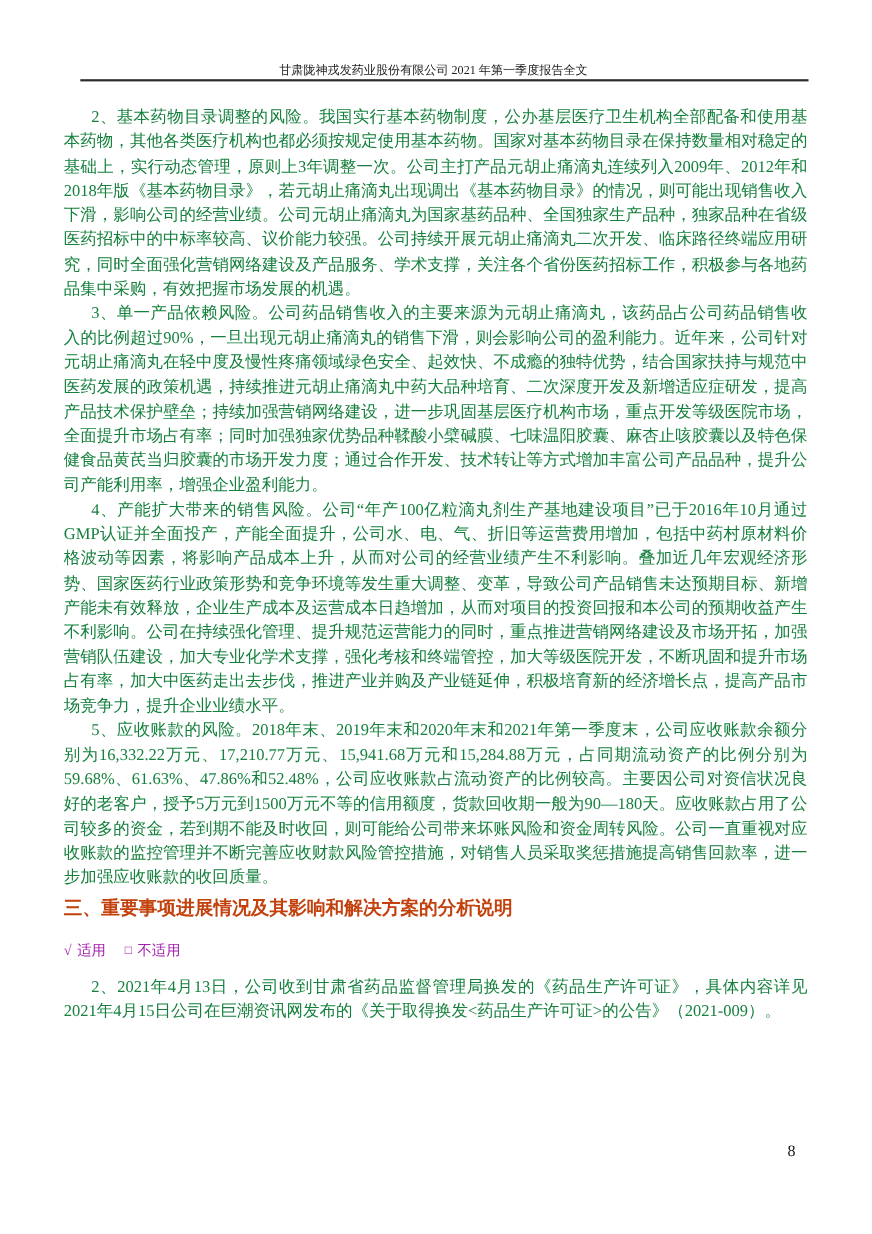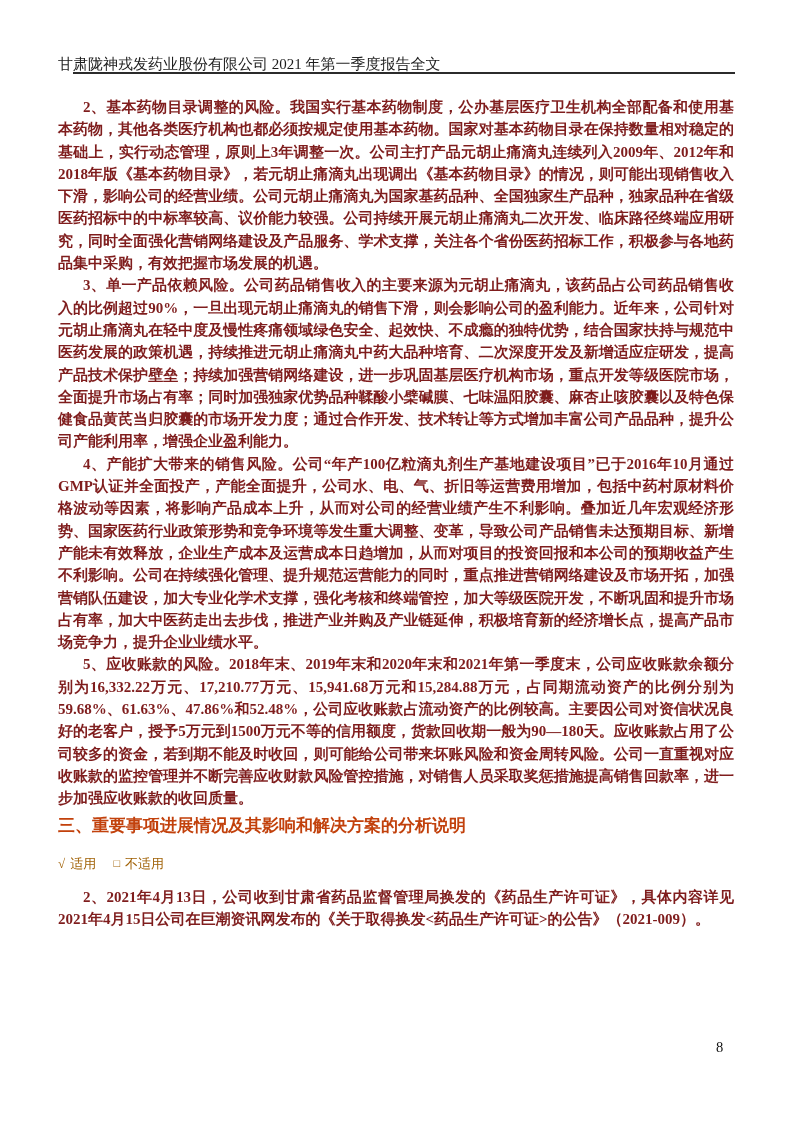--- a/index.html
+++ b/index.html
@@ -14,22 +14,22 @@
     background: #ffffff;
     overflow: hidden;
     font-family: "Liberation Serif", "DejaVu Serif", serif;
     color: #141414;
   }
   .header {
     position: absolute;
     top: 57px;
     left: 58px;
     width: 672px;
-    text-align: left;
-    font-size: 15px;
+    text-align: center;
+    font-size: 11px;
     line-height: 15px;
     color: #1c1c1c;
     white-space: nowrap;
   }
   .header-rule {
     position: absolute;
     top: 72px;
     left: 73px;
     width: 662px;
     height: 0;
@@ -40,39 +40,38 @@
     top: 96px;
     left: 58px;
     width: 676px;
   }
   .para {
     margin: 0;
     font-size: 15px;
     line-height: 22.3px;
     text-align: justify;
     text-indent: 25px;
-    color: #7f1d1d;
-    font-weight: bold;
+    color: #15803d;
   }
   .para.gap-after {
     margin-bottom: 6px;
   }
   .section-heading {
     margin: 4px 0 17px 0;
     font-size: 17px;
     font-weight: bold;
     line-height: 24px;
     color: #c2410c;
     text-align: left;
   }
   .applicability {
     margin: 0 0 13px 0;
     font-size: 13px;
     line-height: 18px;
-    color: #a16207;
+    color: #a21caf;
   }
   .applicability .mark {
     display: inline-block;
     margin-right: 5px;
   }
   .applicability .mark.box {
     font-size: 11px;
     position: relative;
     top: -1px;
     margin-left: 14px;

